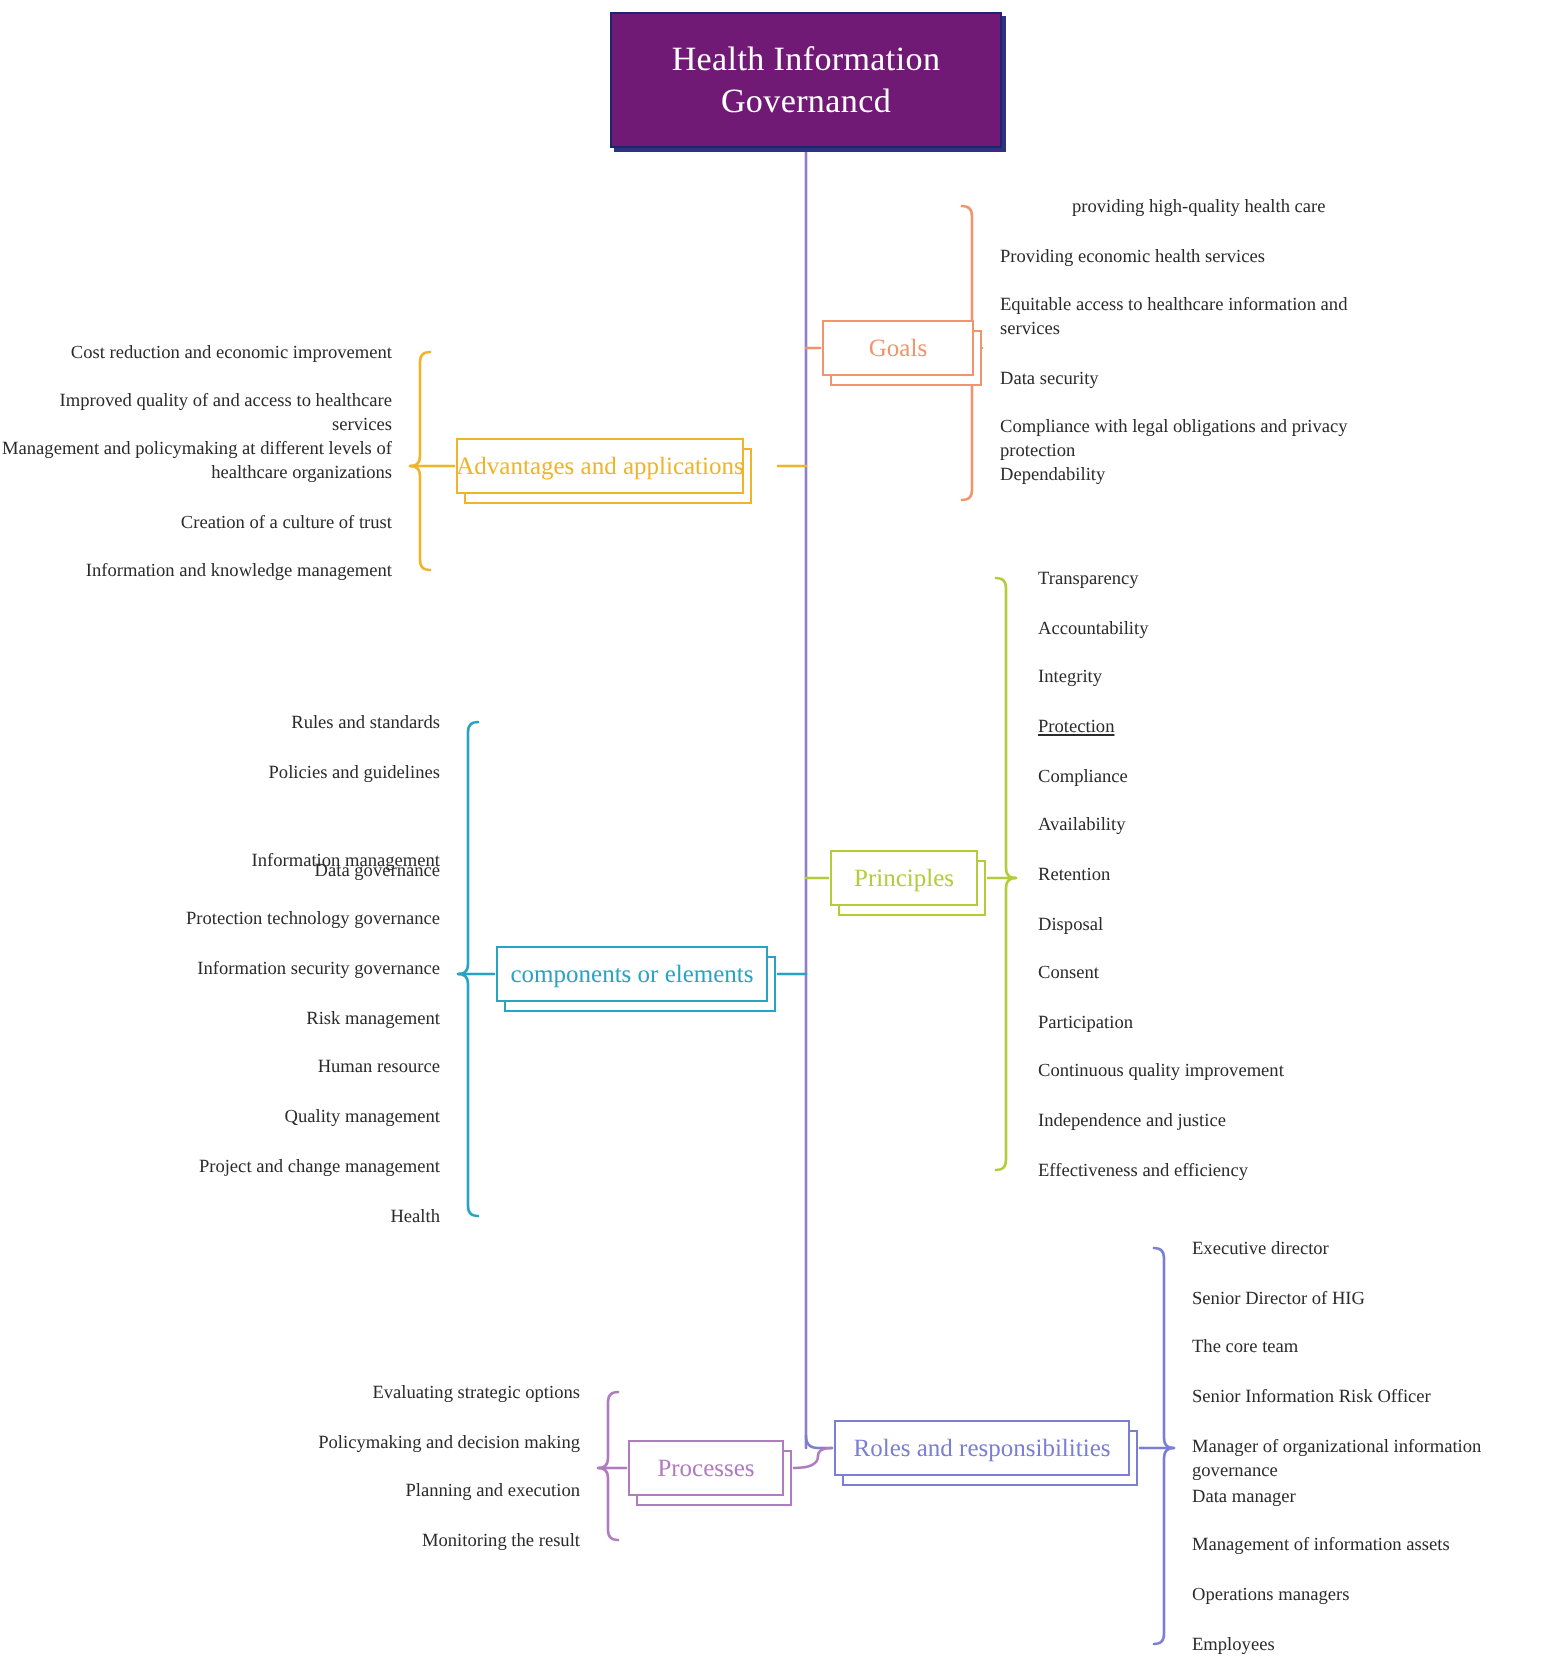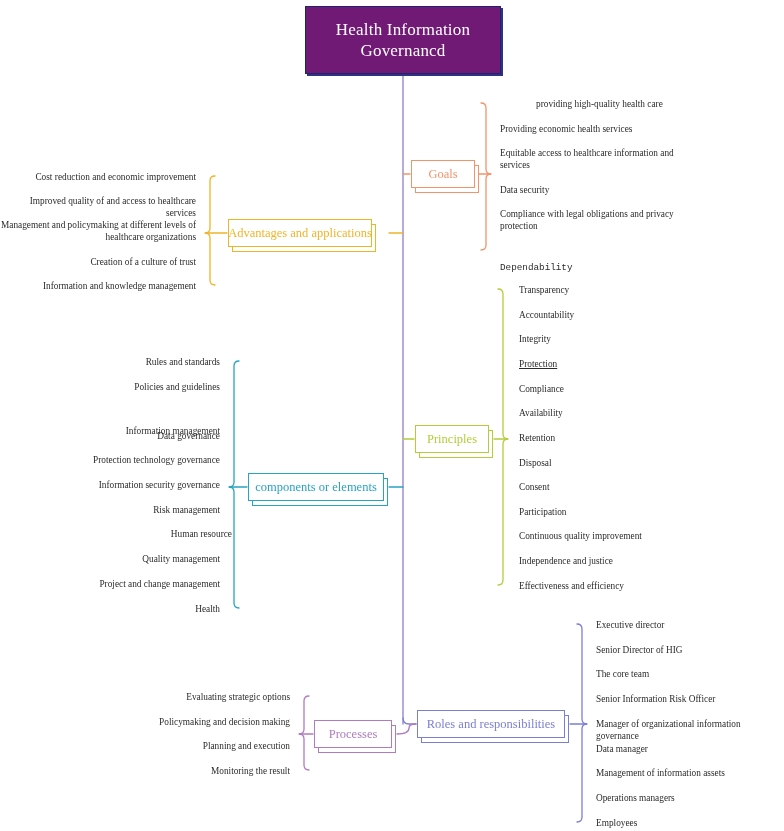--- a/index.html
+++ b/index.html
@@ -93,21 +93,21 @@
         <path d="M403,487 L389,487" stroke="#29a3c4" stroke-width="1.3" fill="none" stroke-linecap="round"></path>
         <path d="M403,718 Q403,724 409,724 L416,724" stroke="#7b7fd4" stroke-width="1.3" fill="none" stroke-linecap="round"></path>
         <path d="M397,734 Q409,734 409,728 Q409,724 416,724" stroke="#b07cc0" stroke-width="1.3" fill="none" stroke-linecap="round"></path>
       </g>
   </svg>
 
   <div class="root-node">
     <span>Health Information Governancd</span>
   </div>
 
-  <div class="node" id="node-goals" style="left: 411px; top: 160px; width: 64px; height: 28px; color: rgb(240, 148, 107);">
+  <div class="node" id="node-goals" style="left: 411px; top: 160px; width: 76px; height: 28px; color: rgb(240, 148, 107);">
     <span class="shadow"></span>
     <span class="face"></span>
     <span class="lbl">Goals</span>
   </div>
 
   <div class="node" id="node-advantages" style="left: 228px; top: 219px; width: 144px; height: 28px; color: rgb(240, 180, 41);">
     <span class="shadow"></span>
     <span class="face"></span>
     <span class="lbl">Advantages and applications</span>
   </div>
@@ -135,21 +135,21 @@
     <span class="face"></span>
     <span class="lbl">Roles and responsibilities</span>
   </div>
 
   <div id="leaves">
       <div class="leaf right" style="color: rgb(43, 43, 43); top: 98px; width: 186px; left: 500px; padding-left: 36px;">providing high-quality health care</div>
       <div class="leaf right" style="color: rgb(43, 43, 43); top: 123px; width: 186px; left: 500px;">Providing economic health services</div>
       <div class="leaf right" style="color: rgb(43, 43, 43); top: 147px; width: 186px; left: 500px;">Equitable access to healthcare information and services</div>
       <div class="leaf right" style="color: rgb(43, 43, 43); top: 184px; width: 186px; left: 500px;">Data security</div>
       <div class="leaf right" style="color: rgb(43, 43, 43); top: 208px; width: 186px; left: 500px;">Compliance with legal obligations and privacy protection</div>
-      <div class="leaf right" style="color: rgb(43, 43, 43); top: 262px; width: 186px; left: 500px; font-family: Liberation Mono, monospace;">Dependability</div>
+      <div class="leaf right" style="color: rgb(43, 43, 43); top: 232px; width: 186px; left: 500px;">Dependability</div>
       <div class="leaf left" style="color: rgb(43, 43, 43); top: 171px; width: 196px; left: 0px;">Cost reduction and economic improvement</div>
       <div class="leaf left" style="color: rgb(43, 43, 43); top: 195px; width: 196px; left: 0px;">Improved quality of and access to healthcare services</div>
       <div class="leaf left" style="color: rgb(43, 43, 43); top: 219px; width: 196px; left: 0px;">Management and policymaking at different levels of healthcare organizations</div>
       <div class="leaf left" style="color: rgb(43, 43, 43); top: 256px; width: 196px; left: 0px;">Creation of a culture of trust</div>
       <div class="leaf left" style="color: rgb(43, 43, 43); top: 280px; width: 196px; left: 0px;">Information and knowledge management</div>
       <div class="leaf right" style="color: rgb(43, 43, 43); top: 284px; width: 200px; left: 519px;">Transparency</div>
       <div class="leaf right" style="color: rgb(43, 43, 43); top: 309px; width: 200px; left: 519px;">Accountability</div>
       <div class="leaf right" style="color: rgb(43, 43, 43); top: 333px; width: 200px; left: 519px;">Integrity</div>
       <div class="leaf right" style="color: rgb(43, 43, 43); top: 358px; width: 200px; left: 519px; text-decoration: underline;">Protection</div>
       <div class="leaf right" style="color: rgb(43, 43, 43); top: 383px; width: 200px; left: 519px;">Compliance</div>
@@ -161,21 +161,21 @@
       <div class="leaf right" style="color: rgb(43, 43, 43); top: 530px; width: 200px; left: 519px;">Continuous quality improvement</div>
       <div class="leaf right" style="color: rgb(43, 43, 43); top: 555px; width: 200px; left: 519px;">Independence and justice</div>
       <div class="leaf right" style="color: rgb(43, 43, 43); top: 580px; width: 200px; left: 519px;">Effectiveness and efficiency</div>
       <div class="leaf left" style="color: rgb(43, 43, 43); top: 356px; width: 200px; left: 20px;">Rules and standards</div>
       <div class="leaf left" style="color: rgb(43, 43, 43); top: 381px; width: 200px; left: 20px;">Policies and guidelines</div>
       <div class="leaf left" style="color: rgb(43, 43, 43); top: 405px; width: 200px; left: 20px; margin-top: 20px;">Information management</div>
       <div class="leaf left" style="color: rgb(43, 43, 43); top: 430px; width: 200px; left: 20px;">Data governance</div>
       <div class="leaf left" style="color: rgb(43, 43, 43); top: 454px; width: 200px; left: 20px;">Protection technology governance</div>
       <div class="leaf left" style="color: rgb(43, 43, 43); top: 479px; width: 200px; left: 20px;">Information security governance</div>
       <div class="leaf left" style="color: rgb(43, 43, 43); top: 504px; width: 200px; left: 20px;">Risk management</div>
-      <div class="leaf left" style="color: rgb(43, 43, 43); top: 528px; width: 200px; left: 32px;">Human resource</div>
+      <div class="leaf left" style="color: rgb(43, 43, 43); top: 528px; width: 200px; left: 20px;">Human resource</div>
       <div class="leaf left" style="color: rgb(43, 43, 43); top: 553px; width: 200px; left: 20px;">Quality management</div>
       <div class="leaf left" style="color: rgb(43, 43, 43); top: 578px; width: 200px; left: 20px;">Project and change management</div>
       <div class="leaf left" style="color: rgb(43, 43, 43); top: 603px; width: 200px; left: 20px;">Health</div>
       <div class="leaf left" style="color: rgb(43, 43, 43); top: 691px; width: 170px; left: 120px;">Evaluating strategic options</div>
       <div class="leaf left" style="color: rgb(43, 43, 43); top: 716px; width: 170px; left: 120px;">Policymaking and decision making</div>
       <div class="leaf left" style="color: rgb(43, 43, 43); top: 740px; width: 170px; left: 120px;">Planning and execution</div>
       <div class="leaf left" style="color: rgb(43, 43, 43); top: 765px; width: 170px; left: 120px;">Monitoring the result</div>
       <div class="leaf right" style="color: rgb(43, 43, 43); top: 619px; width: 188px; left: 596px;">Executive director</div>
       <div class="leaf right" style="color: rgb(43, 43, 43); top: 644px; width: 188px; left: 596px;">Senior Director of HIG</div>
       <div class="leaf right" style="color: rgb(43, 43, 43); top: 668px; width: 188px; left: 596px;">The core team</div>

